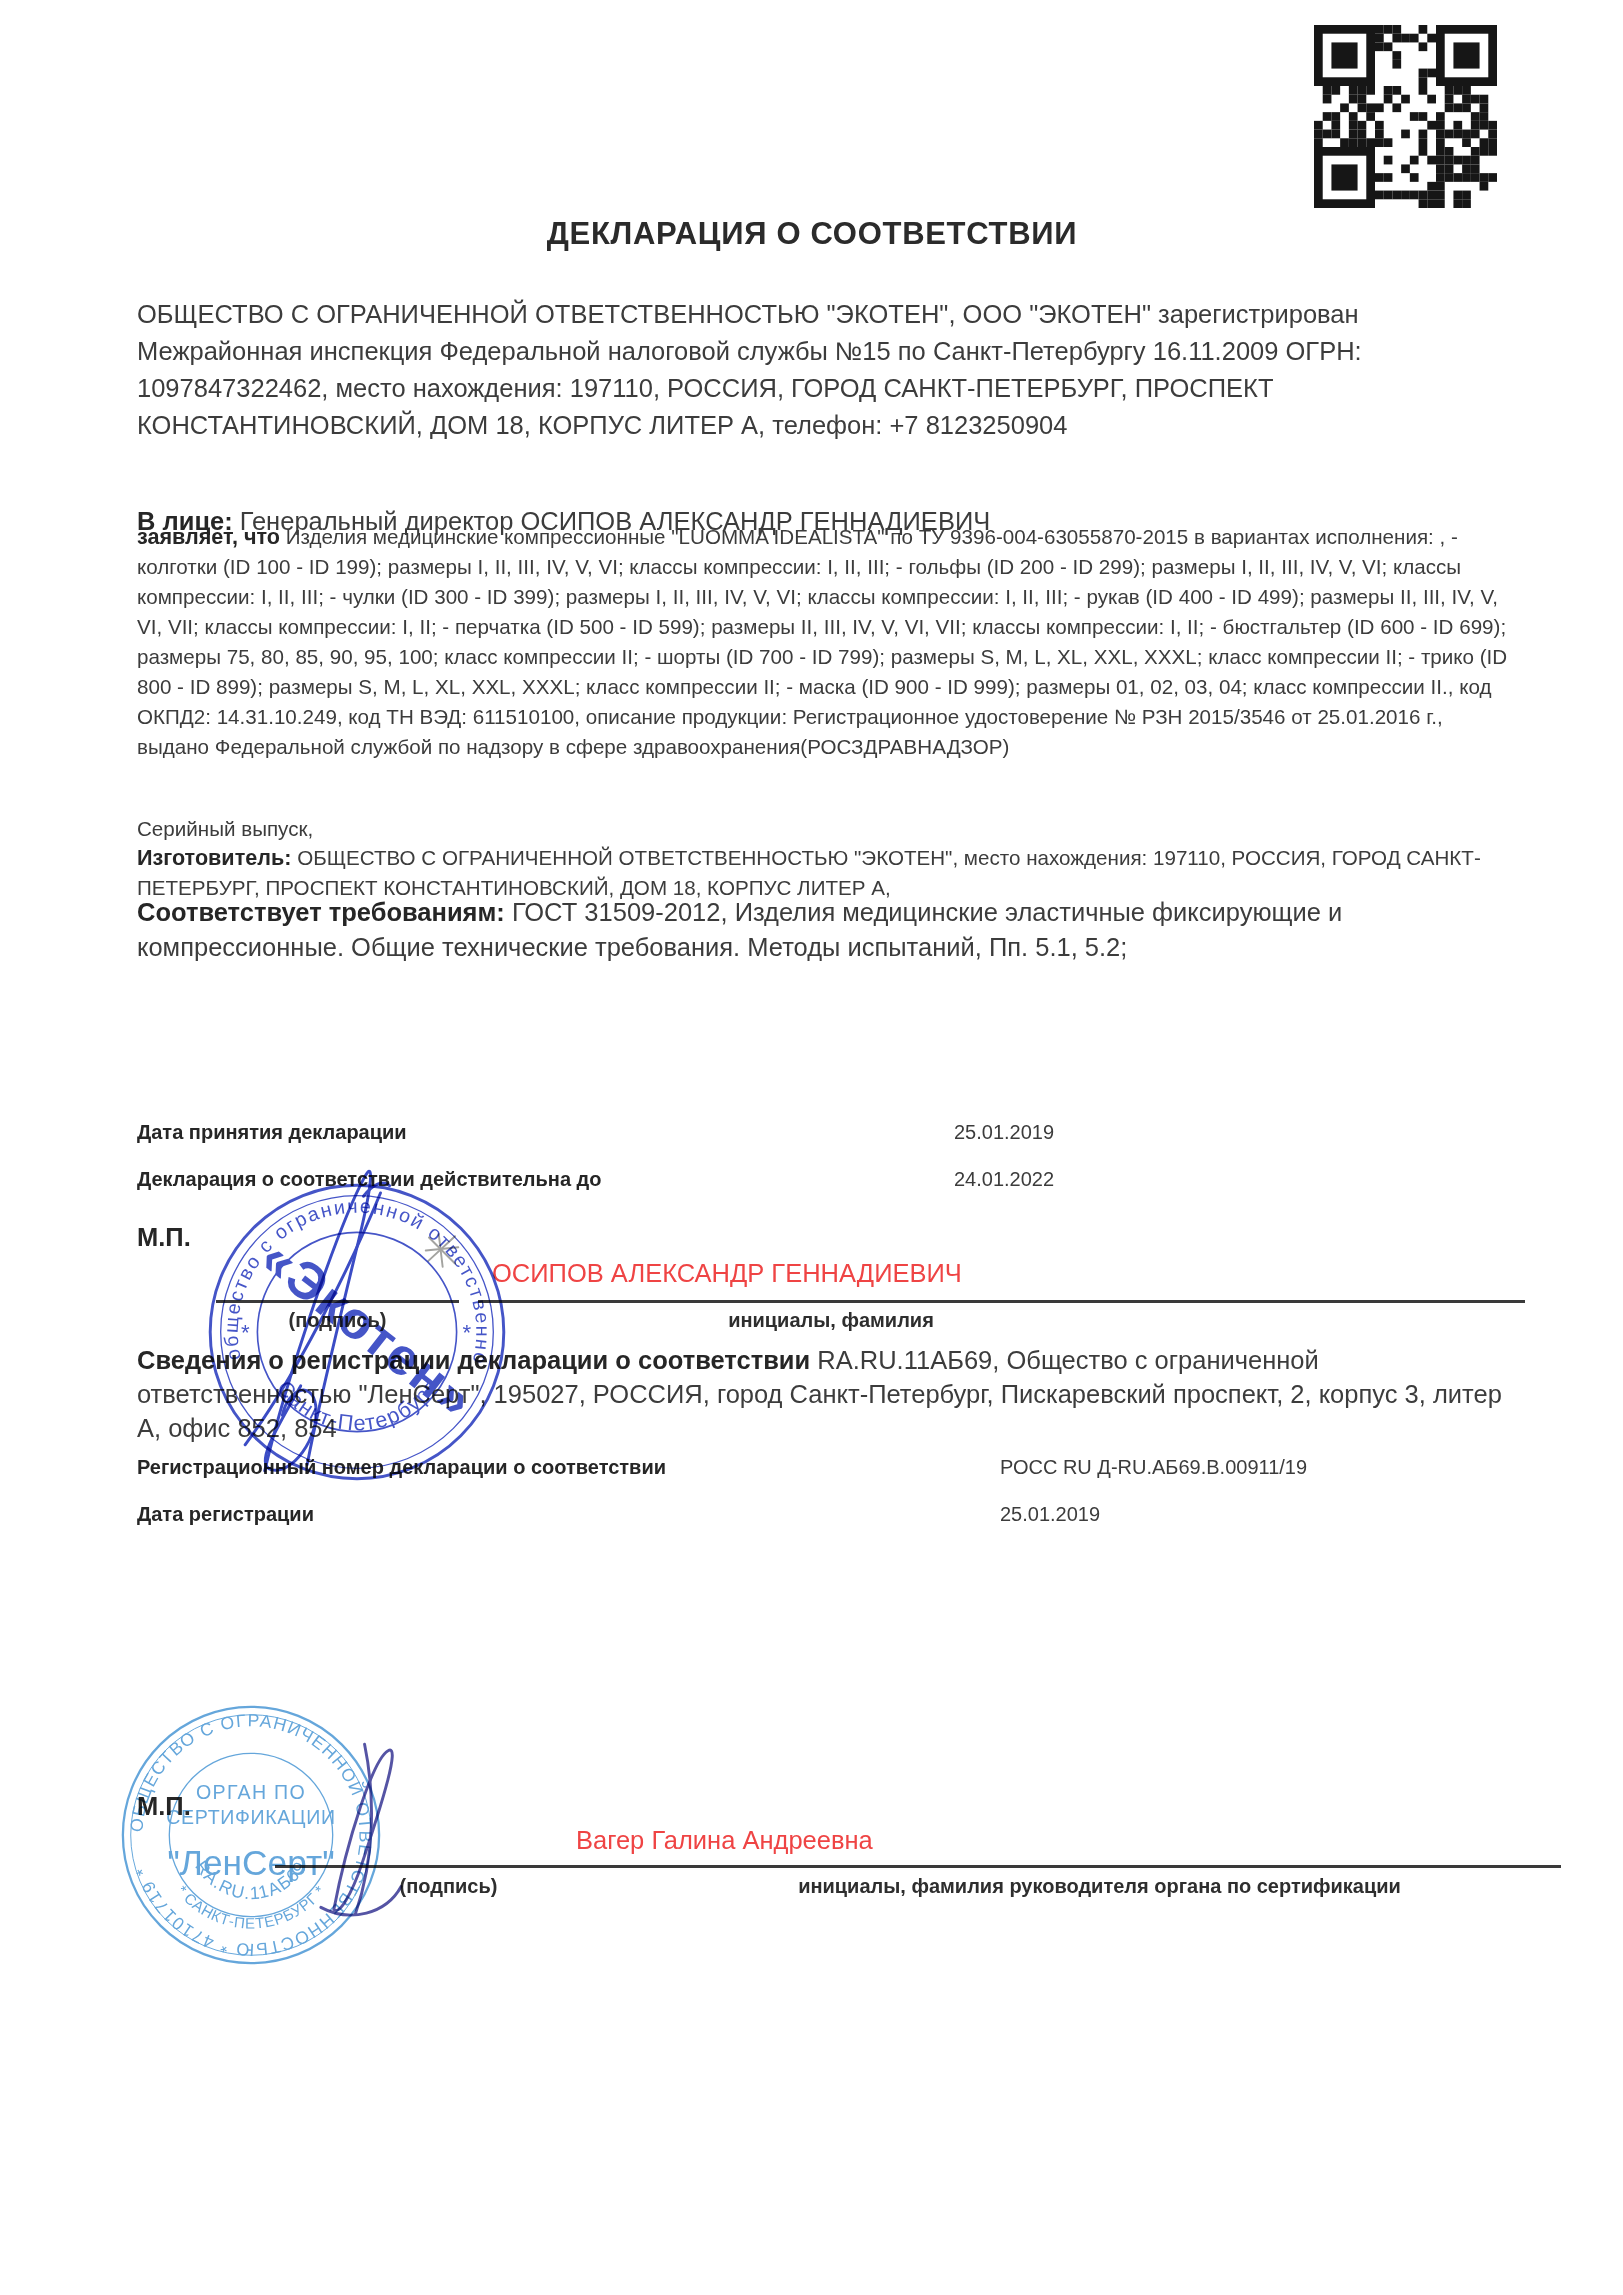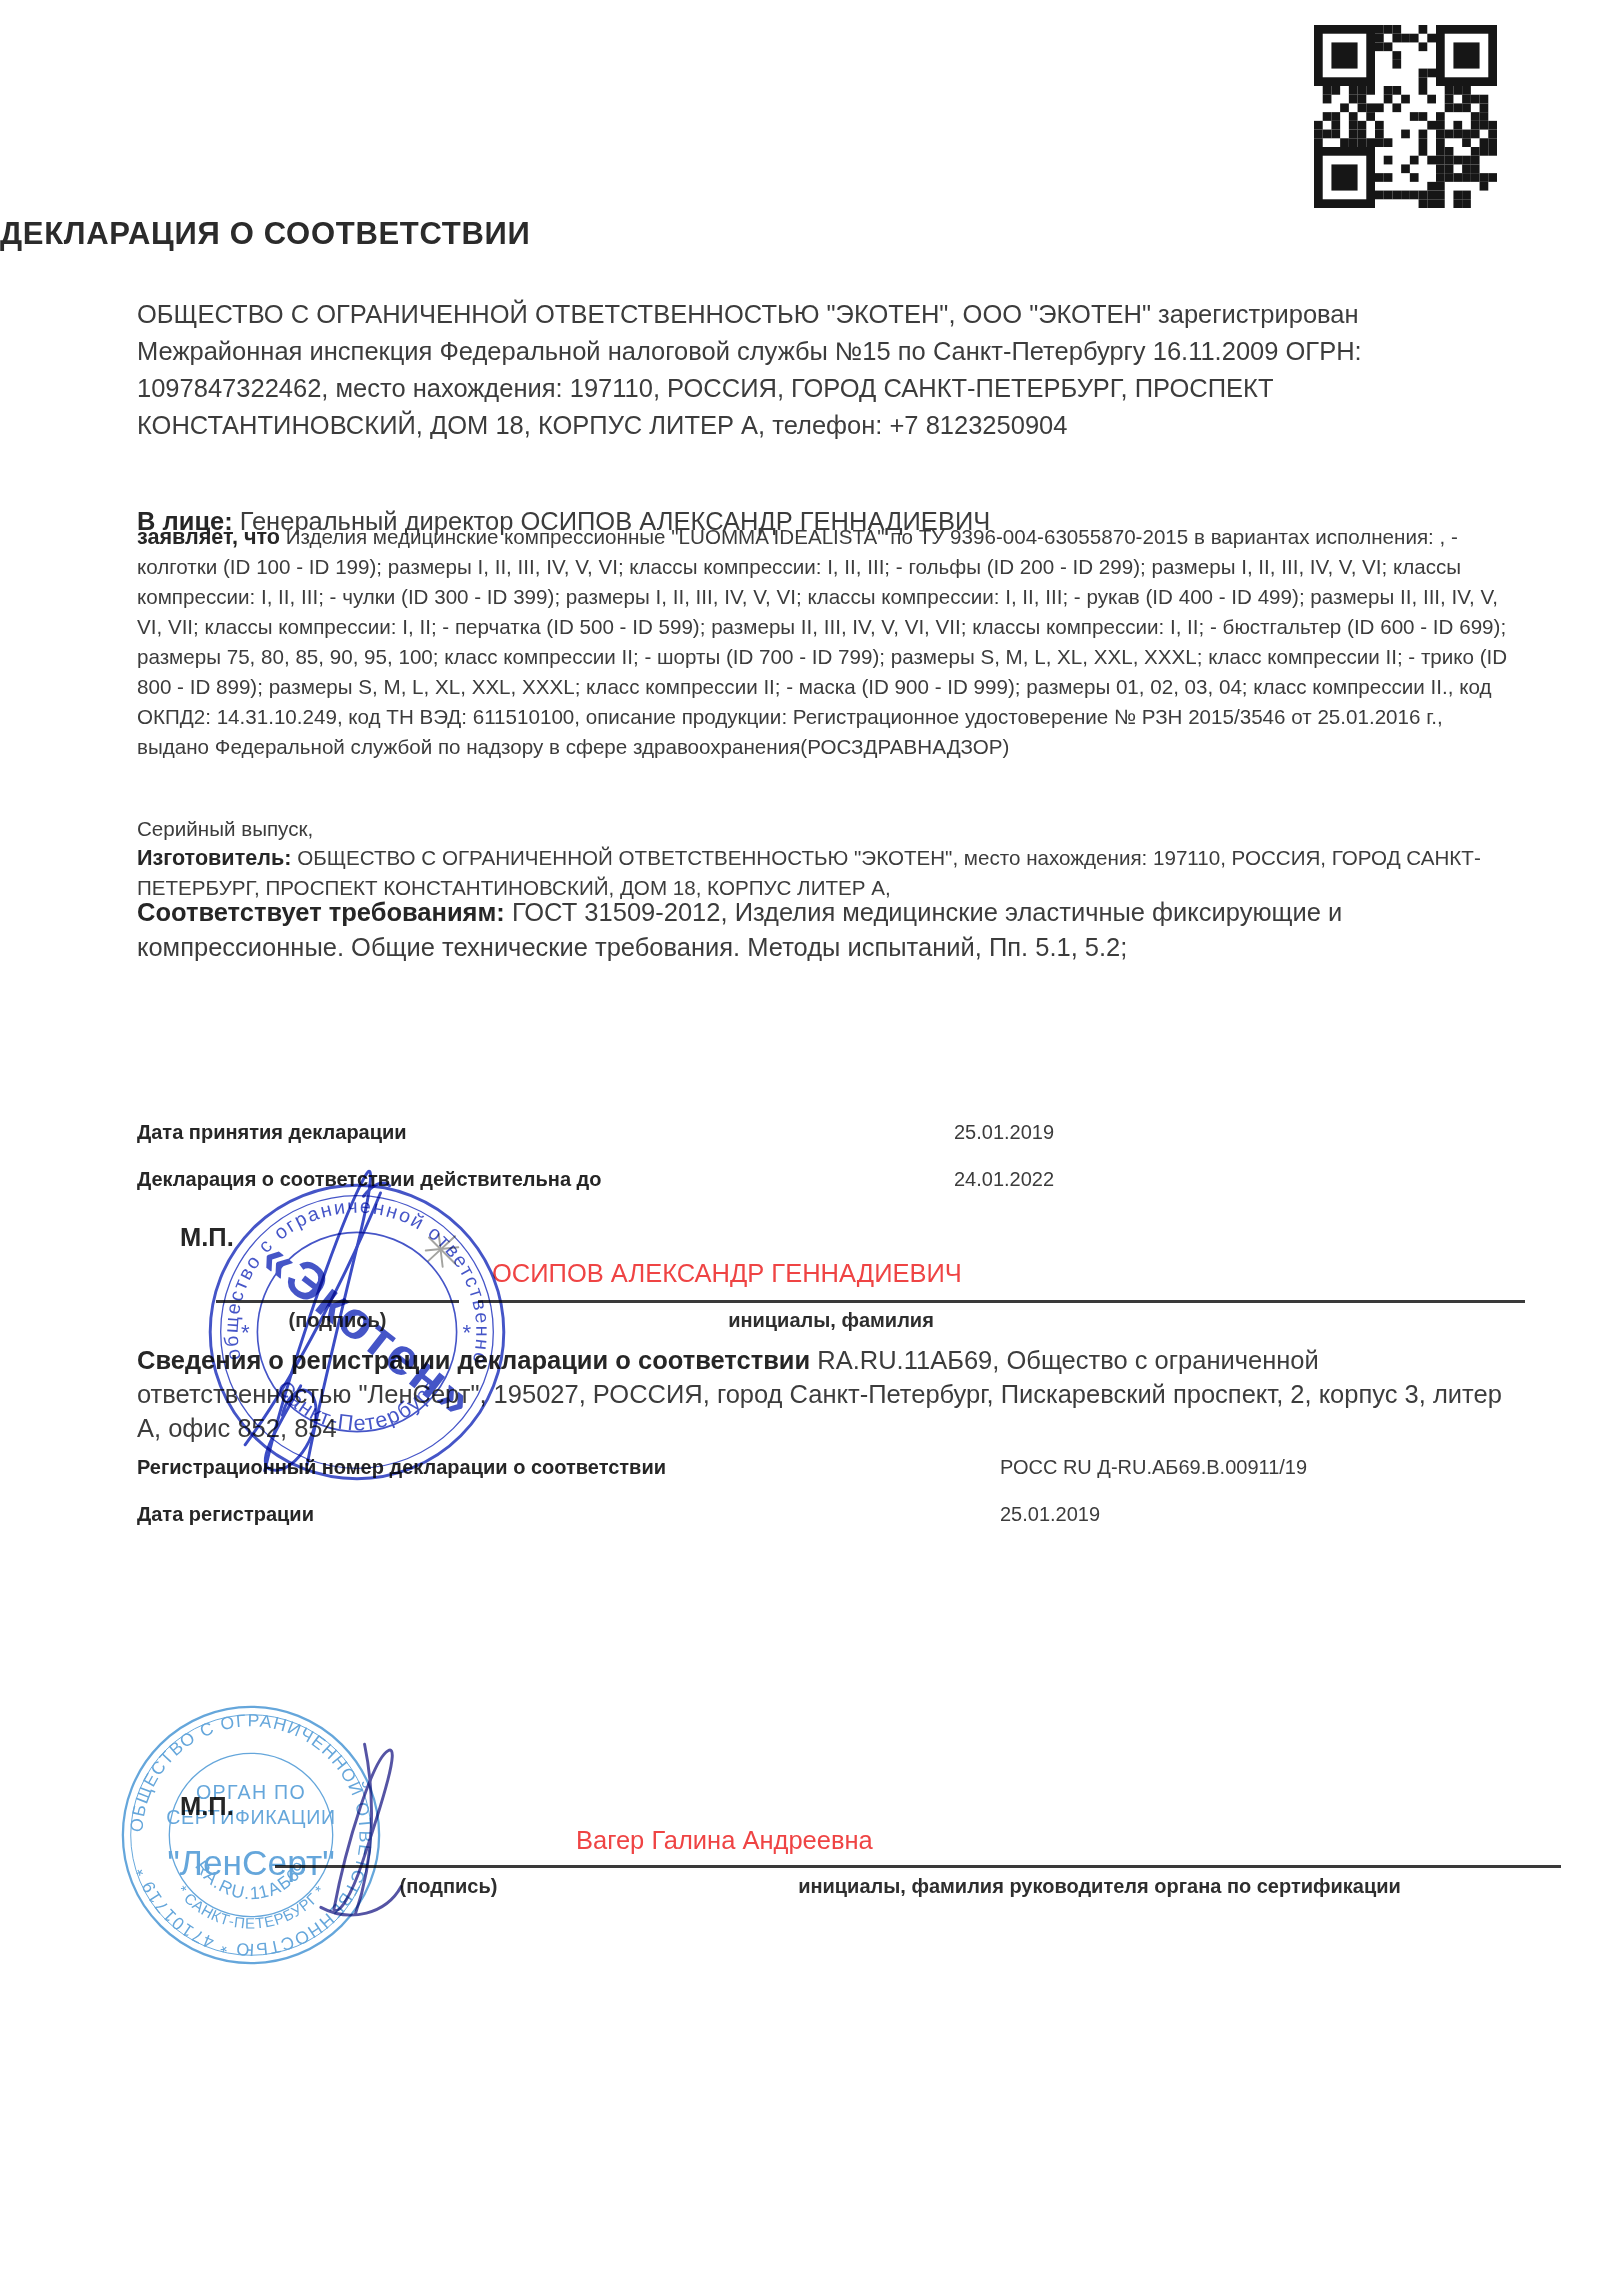--- a/index.html
+++ b/index.html
@@ -1,30 +1,30 @@
 <!DOCTYPE html>
 <html lang="ru" style="font-size:10.5px"><head>
 <meta charset="utf-8">
 <style>
   html,body{margin:0;padding:0;background:#ffffff;}
   body{width:1624px;height:2295px;position:relative;
        font-family:"Liberation Sans","DejaVu Sans",sans-serif;color:#3c3c3c;}
   .page{position:absolute;inset:0;background:#fff;overflow:hidden;}
   .b{font-weight:bold;color:#262626;}
-  .title{position:absolute;left:0;top:216px;width:100%;margin:0;
+  .title{position:absolute;left:0;top:216px;width:100%;margin:0;text-align:center;
          font-size:31px;font-weight:bold;color:#2b2b2b;letter-spacing:0.7px;}
   .para{position:absolute;left:137px;width:1382px;margin:0;font-size:25.5px;line-height:37px;}
   .sm{font-size:20.6px;line-height:30px;}
   .sm .b{font-size:21.6px;}
   .lead{font-size:25px;line-height:30px;text-align:right;}
   .row{position:absolute;left:137px;width:1388px;font-size:20px;}
   .row .lbl{font-weight:bold;color:#262626;}
   .row .val{position:absolute;left:805px;top:0;font-weight:normal;color:#3c3c3c;margin-left:12px;}
   .row .val2{left:851px;}
-  .mp{position:absolute;left:137px;font-size:25.5px;font-weight:bold;color:#262626;margin-left:43px;}
+  .mp{position:absolute;left:137px;font-size:25.5px;font-weight:bold;color:#262626;}
   .sigline{position:absolute;height:2.6px;background:#3a3a3a;}
   .caption{position:absolute;text-align:center;font-size:20px;font-weight:bold;color:#2e2e2e;}
   .name{position:absolute;font-size:25.5px;color:#ef4444;white-space:nowrap;}
   .qr{position:absolute;left:1314px;top:23.6px;width:183px;height:185px;}
   .stamp{position:absolute;mix-blend-mode:multiply;opacity:.88;pointer-events:none;}
   .sig{position:absolute;mix-blend-mode:multiply;pointer-events:none;}
   .stamp text,.stamp textPath{font-family:"Liberation Sans","DejaVu Sans",sans-serif;}
   .serifTxt{font-family:"DejaVu Serif","Liberation Serif",serif;}
 </style>
 </head>

